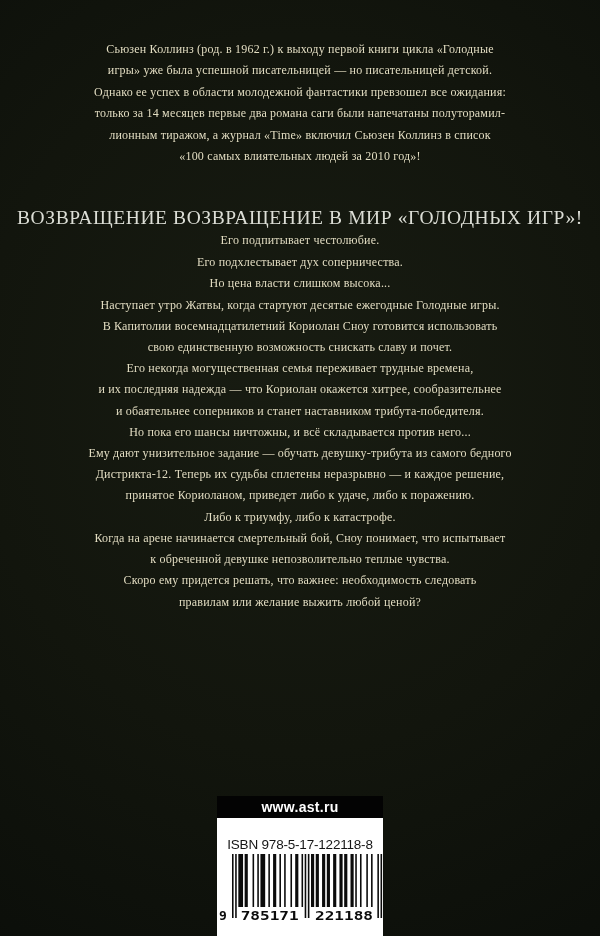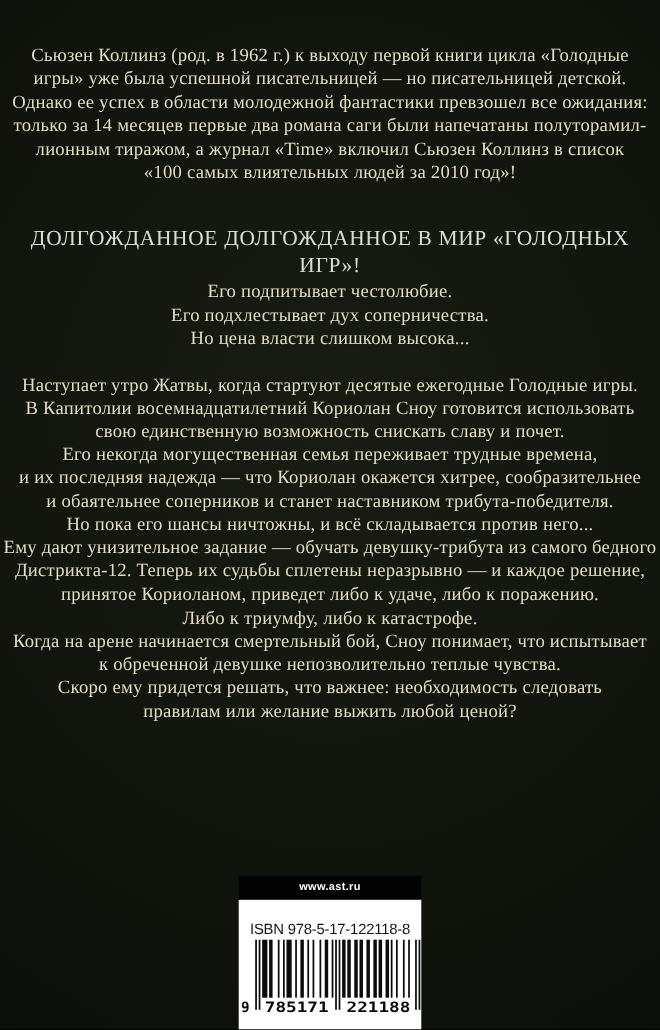--- a/index.html
+++ b/index.html
@@ -8,52 +8,52 @@
     position: relative;
     width: 600px;
     height: 936px;
     overflow: hidden;
     background: radial-gradient(120% 85% at 50% 42%, #181c12 0%, #12150d 45%, #0c0f0a 78%, #080a07 100%);
     font-family: "Liberation Serif", "DejaVu Serif", serif;
     text-align: center;
     color: var(--body-text, #e3dec2);
   }
   .body-text {
-    font-size: 17px;
+    font-size: 12px;
     line-height: 21.4px;
     letter-spacing: 0.2px;
     color: var(--body-text, #e3dec2);
     text-shadow: 0 0 1px rgba(0,0,0,0.6);
   }
   .para-author { padding-top: 39px; }
   .para-bestsellers { margin-top: 19px; }
   .heading {
     margin-top: 39px;
     font-size: 19.5px;
     font-weight: normal;
     line-height: 24px;
     letter-spacing: 0.6px;
     color: var(--heading-text, #dcded6);
   }
   .para-teaser { }
-  .para-annotation { margin-top: 20px; line-height: 21.2px; }
+  .para-annotation { line-height: 21.2px; }
   .footer {
     position: absolute;
     top: 796px;
     left: 50%;
     transform: translateX(-50%);
     width: 166px;
     font-family: "Liberation Sans", sans-serif;
   }
   .site-bar {
     height: 22px;
     line-height: 22px;
     background: var(--footer-bar, #030303);
     color: var(--footer-bar-text, #ffffff);
-    font-size: 10px;
+    font-size: 14px;
     font-weight: bold;
     letter-spacing: 0.3px;
   }
   .isbn-box {
     height: 120px;
     background: var(--isbn-box-bg, #ffffff);
     padding-top: 19px;
   }
   .isbn-text {
     font-size: 13.5px;
@@ -73,21 +73,21 @@
   }
 </style>
 </head>
 <body>
 
 <div class="cover">
 
   <div class="body-text para-author">Сьюзен Коллинз (род. в 1962 г.) к выходу первой книги цикла «Голодные<br>игры» уже была успешной писательницей — но писательницей детской.<br>Однако ее успех в области молодежной фантастики превзошел все ожидания:<br>только за 14 месяцев первые два романа саги были напечатаны полуторамил-<br>лионным тиражом, а журнал «Time» включил Сьюзен Коллинз в список<br>«100 самых влиятельных людей за 2010 год»!</div>
 
 
-  <h1 class="heading">ДОЛГОЖДАННОЕ ДОЛГОЖДАННОЕ В МИР «ГОЛОДНЫХ ИГР»!</h1>
+  <h1 class="heading">ВОЗВРАЩЕНИЕ ВОЗВРАЩЕНИЕ В МИР «ГОЛОДНЫХ ИГР»!</h1>
 
   <div class="body-text para-teaser">Его подпитывает честолюбие.<br>Его подхлестывает дух соперничества.<br>Но цена власти слишком высока...</div>
 
   <div class="body-text para-annotation">Наступает утро Жатвы, когда стартуют десятые ежегодные Голодные игры.<br>В Капитолии восемнадцатилетний Кориолан Сноу готовится использовать<br>свою единственную возможность снискать славу и почет.<br>Его некогда могущественная семья переживает трудные времена,<br>и их последняя надежда — что Кориолан окажется хитрее, сообразительнее<br>и обаятельнее соперников и станет наставником трибута-победителя.<br>Но пока его шансы ничтожны, и всё складывается против него...<br>Ему дают унизительное задание — обучать девушку-трибута из самого бедного<br>Дистрикта-12. Теперь их судьбы сплетены неразрывно — и каждое решение,<br>принятое Кориоланом, приведет либо к удаче, либо к поражению.<br>Либо к триумфу, либо к катастрофе.<br>Когда на арене начинается смертельный бой, Сноу понимает, что испытывает<br>к обреченной девушке непозволительно теплые чувства.<br>Скоро ему придется решать, что важнее: необходимость следовать<br>правилам или желание выжить любой ценой?</div>
 
   <div class="footer">
     <div class="site-bar">
       <span>www.ast.ru</span>
     </div>
     <div class="isbn-box">

